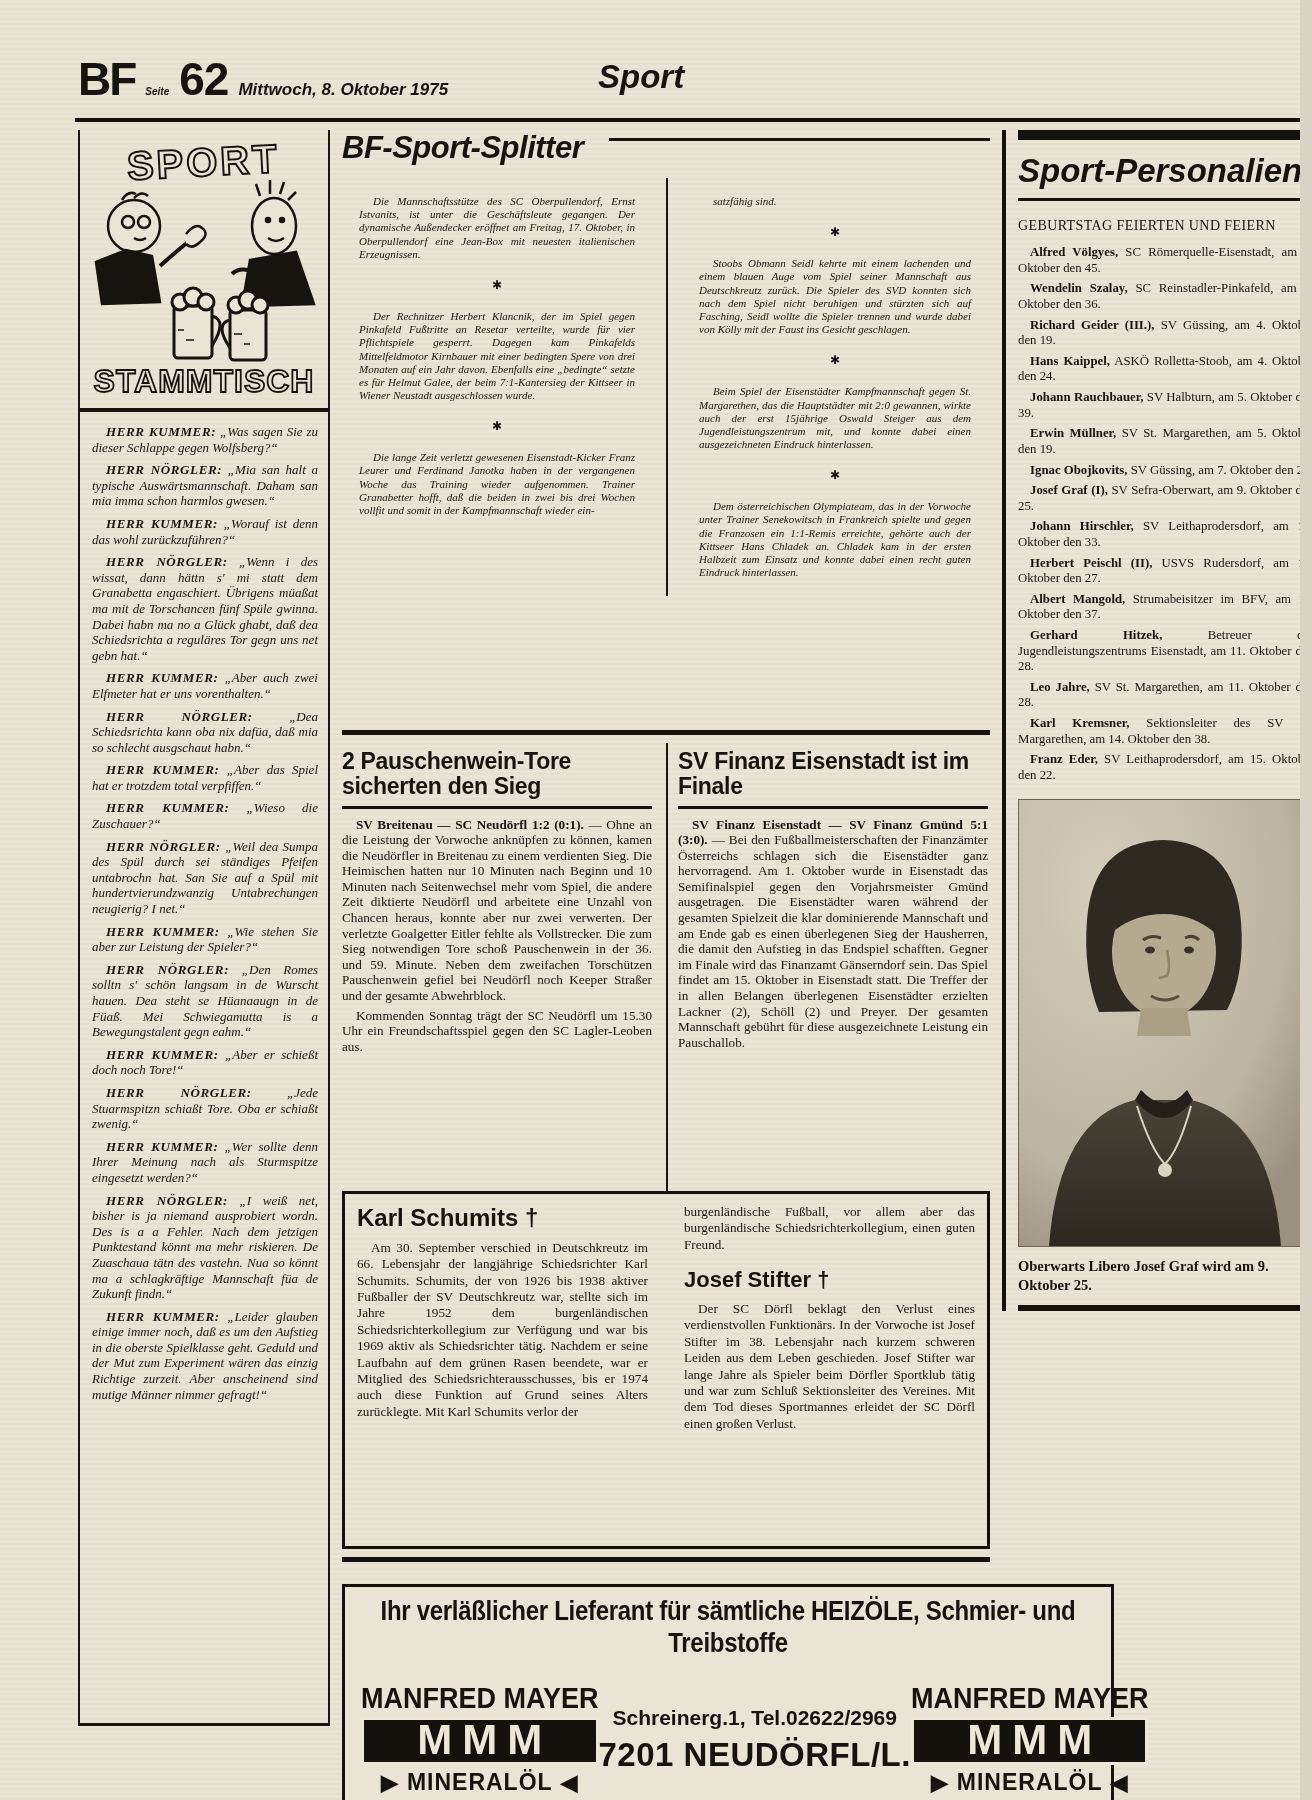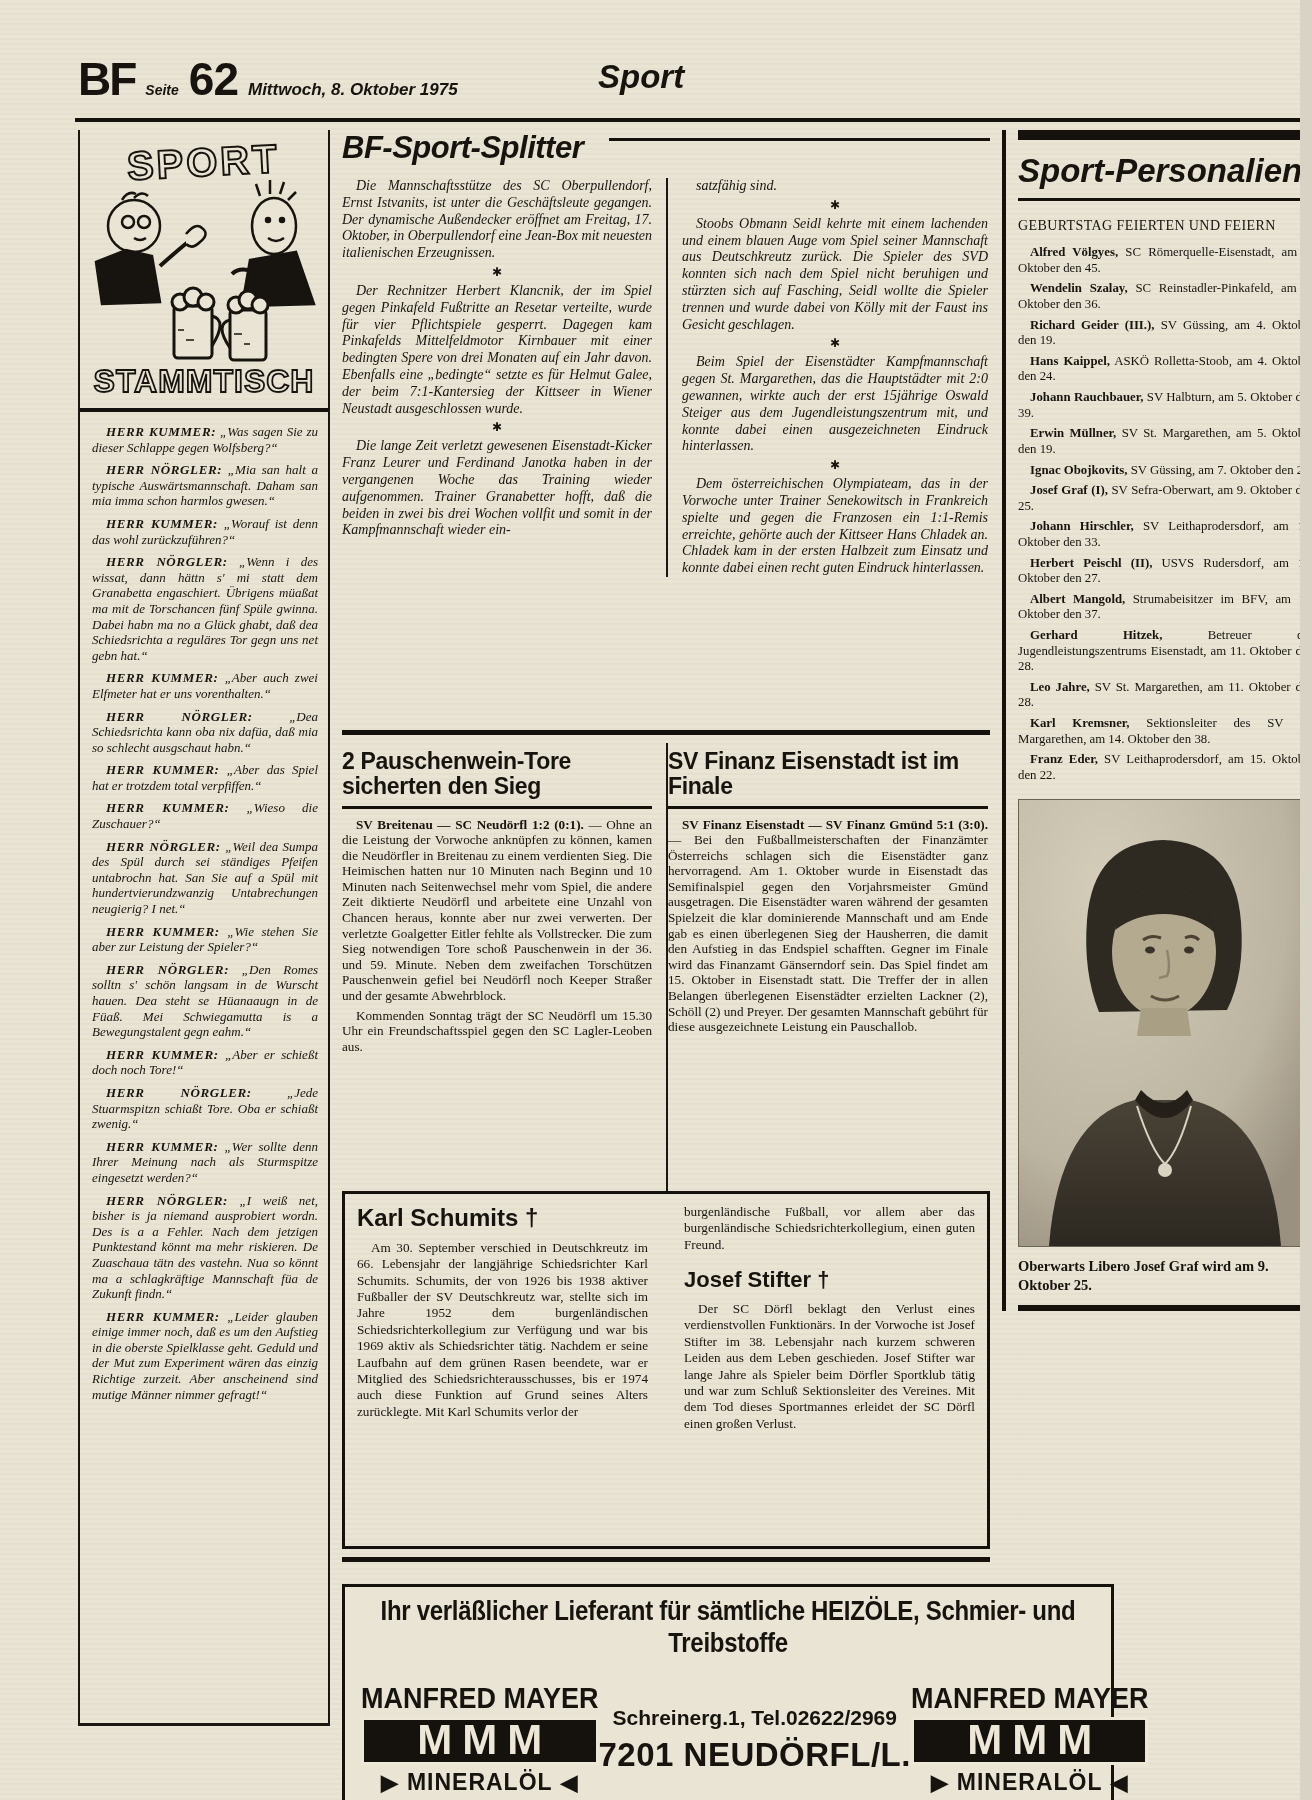--- a/index.html
+++ b/index.html
@@ -2,21 +2,21 @@
 <html><head>
 <meta charset="utf-8">
 <style>
   html,body{margin:0;padding:0;background:#d8d3c4;}
   .page{width:1300px;height:1800px;background:#e9e4d3;position:relative;overflow:hidden;
         font-family:"Liberation Serif",serif;color:#17140f;
         background-image:repeating-linear-gradient(0deg,rgba(90,80,60,.03) 0 2px,transparent 2px 5px);}
   
   .masthead{position:absolute;top:52px;left:78px;display:flex;align-items:baseline;gap:10px;}
   .bf-logo{font-family:"Liberation Sans",sans-serif;font-weight:bold;font-size:46px;letter-spacing:-2px;}
-  .seite{font-family:"Liberation Sans",sans-serif;font-weight:bold;font-style:italic;font-size:14px;}
+  .seite{font-family:"Liberation Sans",sans-serif;font-weight:bold;font-style:italic;font-size:10px;}
   .pagenum{font-family:"Liberation Sans",sans-serif;font-weight:bold;font-size:46px;letter-spacing:-1px;}
   .issue-date{font-family:"Liberation Sans",sans-serif;font-weight:bold;font-style:italic;font-size:17px;}
   .section-title{position:absolute;top:58px;left:598px;font-family:"Liberation Sans",sans-serif;
         font-weight:bold;font-style:italic;font-size:33px;}
   .header-rule{position:absolute;top:118px;left:75px;width:1228px;height:4px;background:#15120d;}
   
   .content{position:absolute;top:130px;left:78px;display:flex;gap:12px;align-items:flex-start;}
   .col-stammtisch{width:252px;height:1596px;border-left:2px solid #1a1712;border-right:2px solid #1a1712;
         border-bottom:3px solid #1a1712;box-sizing:border-box;}
   .cartoon-box{border-bottom:4px solid #15120d;padding:4px 2px 2px;}
@@ -26,27 +26,27 @@
   
   .col-mid{width:648px;position:relative;}
   .splitter{height:592px;overflow:hidden;}
   .splitter-head{display:flex;align-items:flex-start;}
   .splitter-title{font-family:"Liberation Sans",sans-serif;font-weight:bold;font-style:italic;
         font-size:31px;margin:0;white-space:nowrap;letter-spacing:-.5px;}
   .splitter-head .top-rule{flex:1;height:3px;background:#15120d;margin:8px 0 0 26px;}
   .splitter-cols{display:flex;margin-top:12px;}
   .splitter-col{width:50%;box-sizing:border-box;padding-right:14px;}
   .splitter-col.b{border-left:2px solid #1a1712;padding-left:14px;padding-right:2px;}
-  .sp{font-style:italic;font-size:14px;line-height:1.2;text-align:justify;margin:0;text-indent:14px;}
+  .sp{font-style:italic;font-size:11px;line-height:1.2;text-align:justify;margin:17px;text-indent:14px;}
   .star{text-align:center;font-size:12px;margin:3px 0;}
   .star:empty{display:none;}
   .thick-rule{height:5px;background:#15120d;margin:8px 0;}
   .articles{display:flex;min-height:448px;}
   .art{width:50%;box-sizing:border-box;padding:4px 14px 0 0;}
-  .art.right{border-left:2px solid #1a1712;padding-left:0;padding-right:2px;}
+  .art.right{border-left:2px solid #1a1712;padding-left:10px;padding-right:2px;}
   .art h2{font-family:"Liberation Sans",sans-serif;font-weight:bold;font-size:23px;line-height:1.1;
         margin:2px 0 6px;letter-spacing:-.3px;}
   .h-rule{height:3px;background:#15120d;margin:2px 0 8px;}
   .art p{font-size:13.2px;line-height:1.18;text-align:justify;margin:0 0 4px;text-indent:14px;}
   
   .obit-box{border:3px solid #15120d;display:flex;padding:10px 12px 12px;gap:36px;min-height:330px;}
   .obit-col{width:50%;}
   .obit-title{font-family:"Liberation Sans",sans-serif;font-weight:bold;font-size:24px;margin:0 0 8px;}
   .obit-box p{font-size:13.2px;line-height:1.24;text-align:justify;margin:0 0 4px;text-indent:14px;}
   .obit-box p.cont{text-indent:0;}

